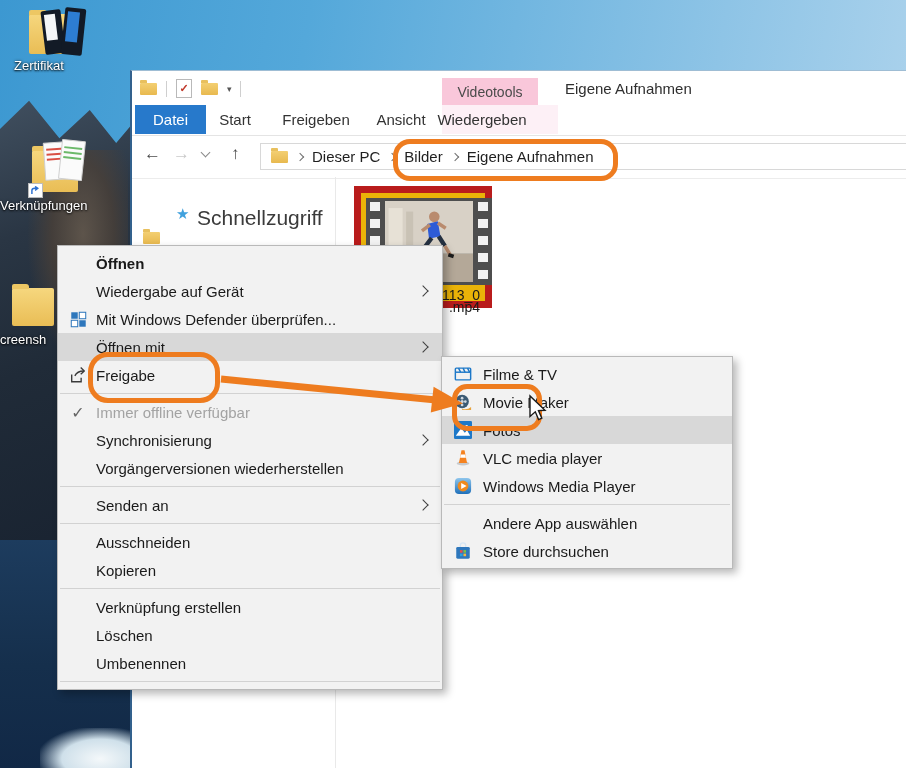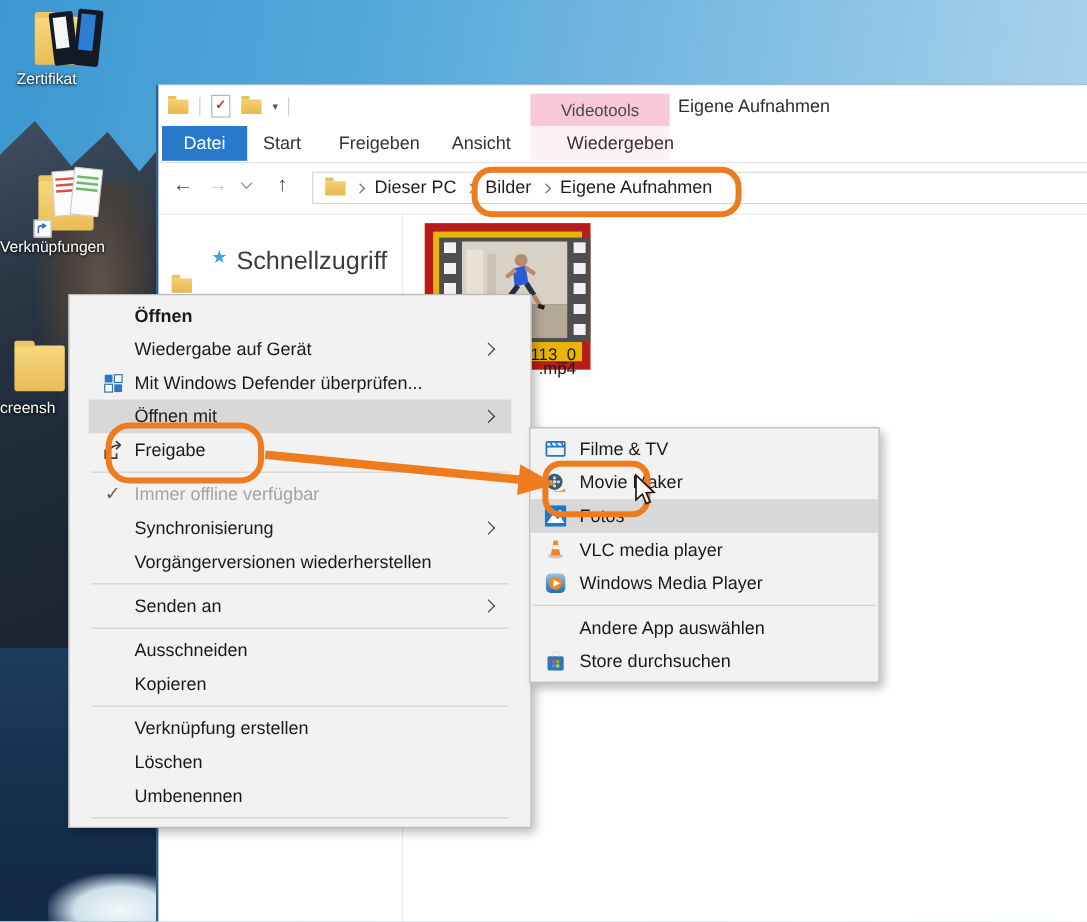--- a/index.html
+++ b/index.html
@@ -38,21 +38,21 @@
   .titlebar{position:relative;height:34px;}
   .qat{position:absolute;left:8px;top:8px;display:flex;align-items:center;gap:9px;}
   .mini-folder{width:17px;height:12px;background:linear-gradient(#f3cf72,#e8b94f);
     border-radius:1px;position:relative;}
   .mini-folder:before{content:"";position:absolute;top:-3px;left:0;width:7px;height:3px;
     background:#e8c05e;border-radius:1px 1px 0 0;}
   .qat-sep{width:1px;height:16px;background:#cfcfcf;}
   .doc-check{width:14px;height:17px;background:#fff;border:1px solid #b9b9b9;color:#c0392b;
     font-size:11px;line-height:16px;text-align:center;font-weight:bold;}
   .qat-chev{font-size:9px;color:#555;letter-spacing:-1px;}
-  .videotools{position:absolute;left:310px;top:7px;width:116px;height:27px;background:#f9c7da;
+  .videotools{position:absolute;left:310px;top:7px;width:96px;height:27px;background:#f9c7da;
     color:#4a4a4a;font-size:14px;display:flex;align-items:center;justify-content:center;}
   .win-title{position:absolute;left:433px;top:9px;font-size:15px;color:#2f2f2f;}
 
   .tabrow{position:relative;height:30px;border-bottom:1px solid #e4e4e4;}
   .tab{position:absolute;top:0;height:29px;display:flex;align-items:center;justify-content:center;
     font-size:15px;color:#333;}
   .tab.active{background:#2779cb;color:#fff;}
   .tab-group-bg{position:absolute;left:310px;top:0;width:116px;height:29px;background:#fdf0f6;}
 
   .crumbbar{position:relative;height:42px;border-bottom:1px solid #ececec;}
@@ -81,21 +81,21 @@
   .film{position:absolute;left:5px;top:5px;width:126px;height:87px;background:#4e4e4e;}
   .sprockets{position:absolute;top:4px;bottom:4px;width:10px;
     background:repeating-linear-gradient(#f2f2f2 0 9px,#4e4e4e 9px 17px);}
   .sprockets.l{left:4px;} .sprockets.r{right:4px;}
   .film-img{position:absolute;left:19px;top:3px;right:19px;bottom:3px;overflow:hidden;}
   .file-name{position:absolute;left:4px;right:5px;top:96px;text-align:right;font-size:14px;
     line-height:12px;color:#1a1a1a;}
 
   
   .cmenu{position:absolute;left:57px;top:245px;width:386px;background:#f2f2f2;
-    border:1px solid #b9b9b9;box-shadow:4px 4px 8px rgba(0,0,0,.28);padding:3px 16px;
+    border:1px solid #b9b9b9;box-shadow:4px 4px 8px rgba(0,0,0,.28);padding:3px 0;
     box-sizing:border-box;}
   .smenu{position:absolute;left:441px;top:356px;width:292px;background:#f2f2f2;
     border:1px solid #b9b9b9;box-shadow:4px 4px 8px rgba(0,0,0,.28);padding:3px 0;
     box-sizing:border-box;}
   .mi{position:relative;height:28px;display:flex;align-items:center;padding-left:38px;
     font-size:15px;color:#1a1a1a;}
   .smenu .mi{padding-left:41px;}
   .mi.hl{background:#d8d8d8;}
   .mi.bold{font-weight:bold;}
   .mi.disabled{color:#a3a3a3;}
@@ -176,21 +176,21 @@
       <div class="videotools">Videotools</div>
       <div class="win-title">Eigene Aufnahmen</div>
     </div>
 
     <div class="tabrow">
       <div class="tab-group-bg"></div>
       <div class="tab active" style="left:3px;width:71px;">Datei</div>
       <div class="tab" style="left:74px;width:58px;">Start</div>
       <div class="tab" style="left:138px;width:92px;">Freigeben</div>
       <div class="tab" style="left:234px;width:70px;">Ansicht</div>
-      <div class="tab" style="left:327px;width:116px;">Wiedergeben</div>
+      <div class="tab" style="left:292px;width:116px;">Wiedergeben</div>
     </div>
 
     <div class="crumbbar">
       <div class="navbtns">
         <span class="nav-back">←</span>
         <span class="nav-fwd">→</span>
         <span class="chev-down"></span>
         <span class="nav-up" style="margin-left:10px;">↑</span>
       </div>
       <div class="addrbox">

